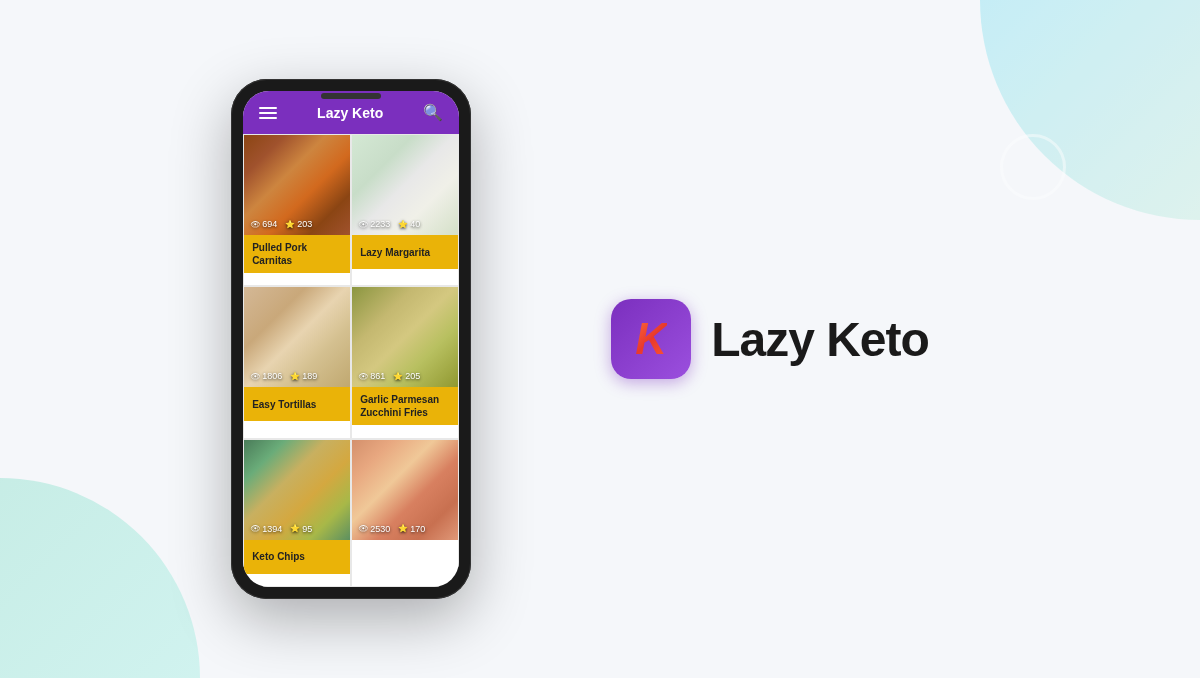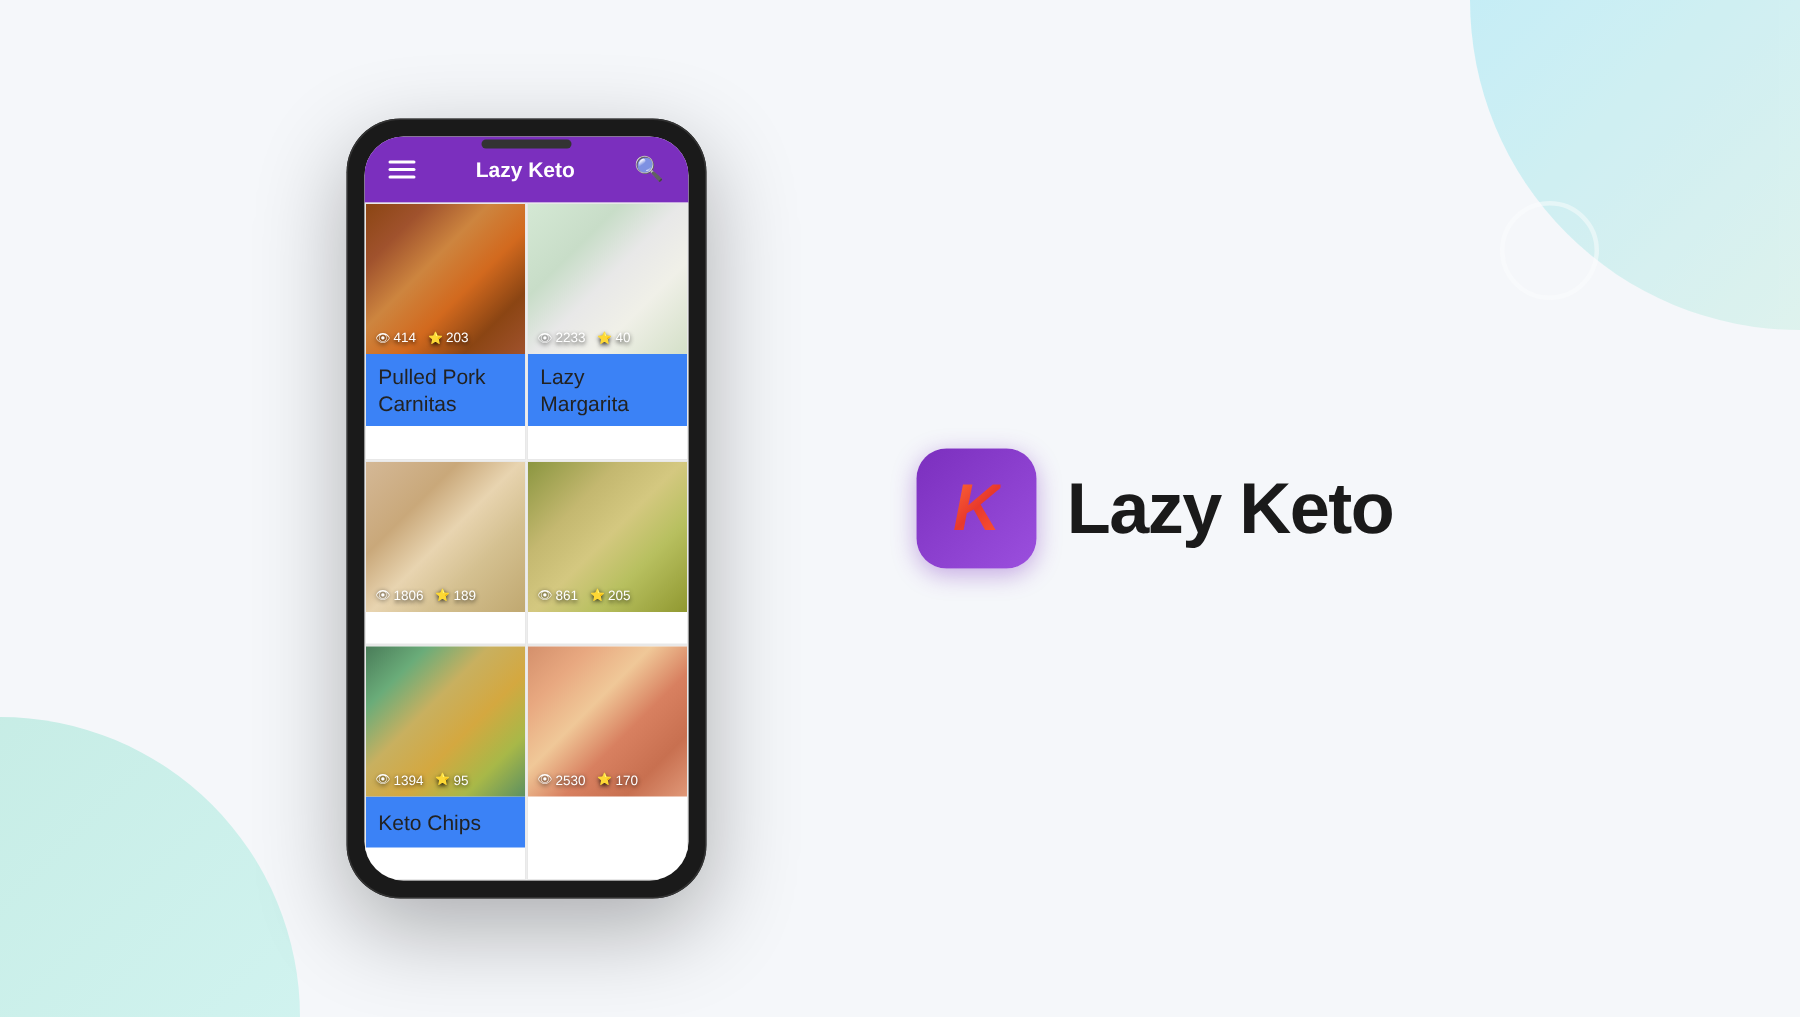--- a/index.html
+++ b/index.html
@@ -189,23 +189,23 @@
       align-items: center;
       gap: 2px;
     }
 
     .stat-icon {
       font-size: 8px;
     }
 
     .recipe-info {
       padding: 6px 8px;
-      background: #3b82f6;
-      font-size: 14px;
-      font-weight: 400;
+      background: #eab308;
+      font-size: 10px;
+      font-weight: 700;
       color: #222;
       line-height: 1.3;
       min-height: 34px;
       display: flex;
       align-items: center;
     }
 
     
     .brand-section {
       display: flex;
@@ -288,21 +288,21 @@
           <span class="header-search-icon">🔍</span>
         </div>
 
         <div class="recipe-grid">
 
           <div class="recipe-card">
             <div class="recipe-image img-carnitas">
               <div class="recipe-stats">
                 <div class="stat-item">
                   <span class="stat-icon">👁</span>
-                  <span>414</span>
+                  <span>694</span>
                 </div>
                 <div class="stat-item">
                   <span class="stat-icon">⭐</span>
                   <span>203</span>
                 </div>
               </div>
             </div>
             <div class="recipe-info">Pulled Pork Carnitas</div>
           </div>
 
@@ -328,35 +328,37 @@
                 <div class="stat-item">
                   <span class="stat-icon">👁</span>
                   <span>1806</span>
                 </div>
                 <div class="stat-item">
                   <span class="stat-icon">⭐</span>
                   <span>189</span>
                 </div>
               </div>
             </div>
+            <div class="recipe-info">Easy Tortillas</div>
           </div>
 
           <div class="recipe-card">
             <div class="recipe-image img-zucchini">
               <div class="recipe-stats">
                 <div class="stat-item">
                   <span class="stat-icon">👁</span>
                   <span>861</span>
                 </div>
                 <div class="stat-item">
                   <span class="stat-icon">⭐</span>
                   <span>205</span>
                 </div>
               </div>
             </div>
+            <div class="recipe-info">Garlic Parmesan Zucchini Fries</div>
           </div>
 
           <div class="recipe-card">
             <div class="recipe-image img-chips">
               <div class="recipe-stats">
                 <div class="stat-item">
                   <span class="stat-icon">👁</span>
                   <span>1394</span>
                 </div>
                 <div class="stat-item">

